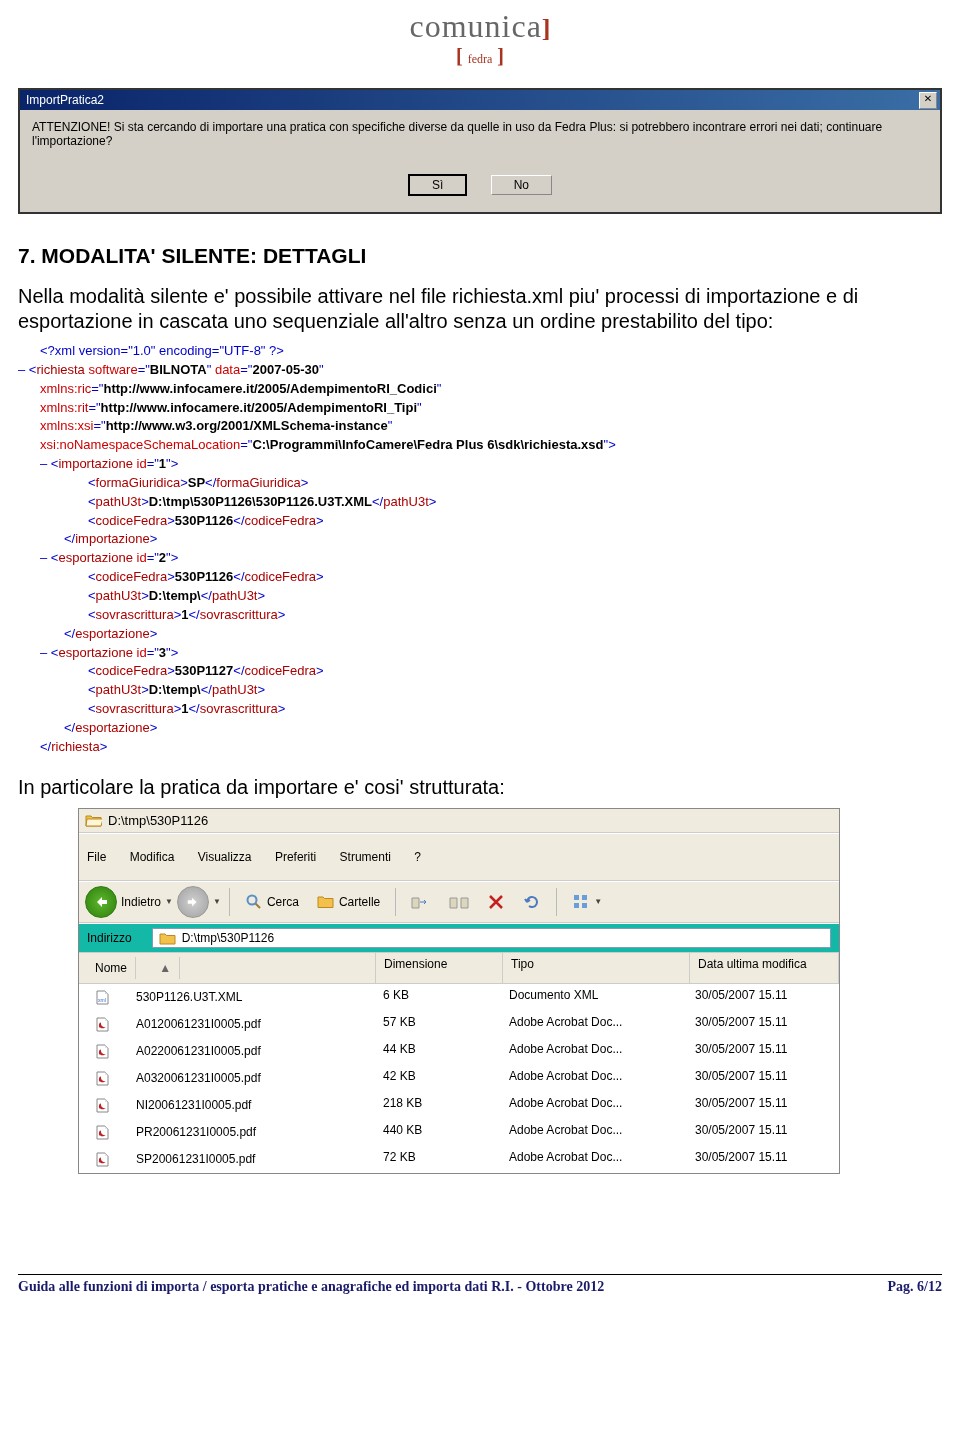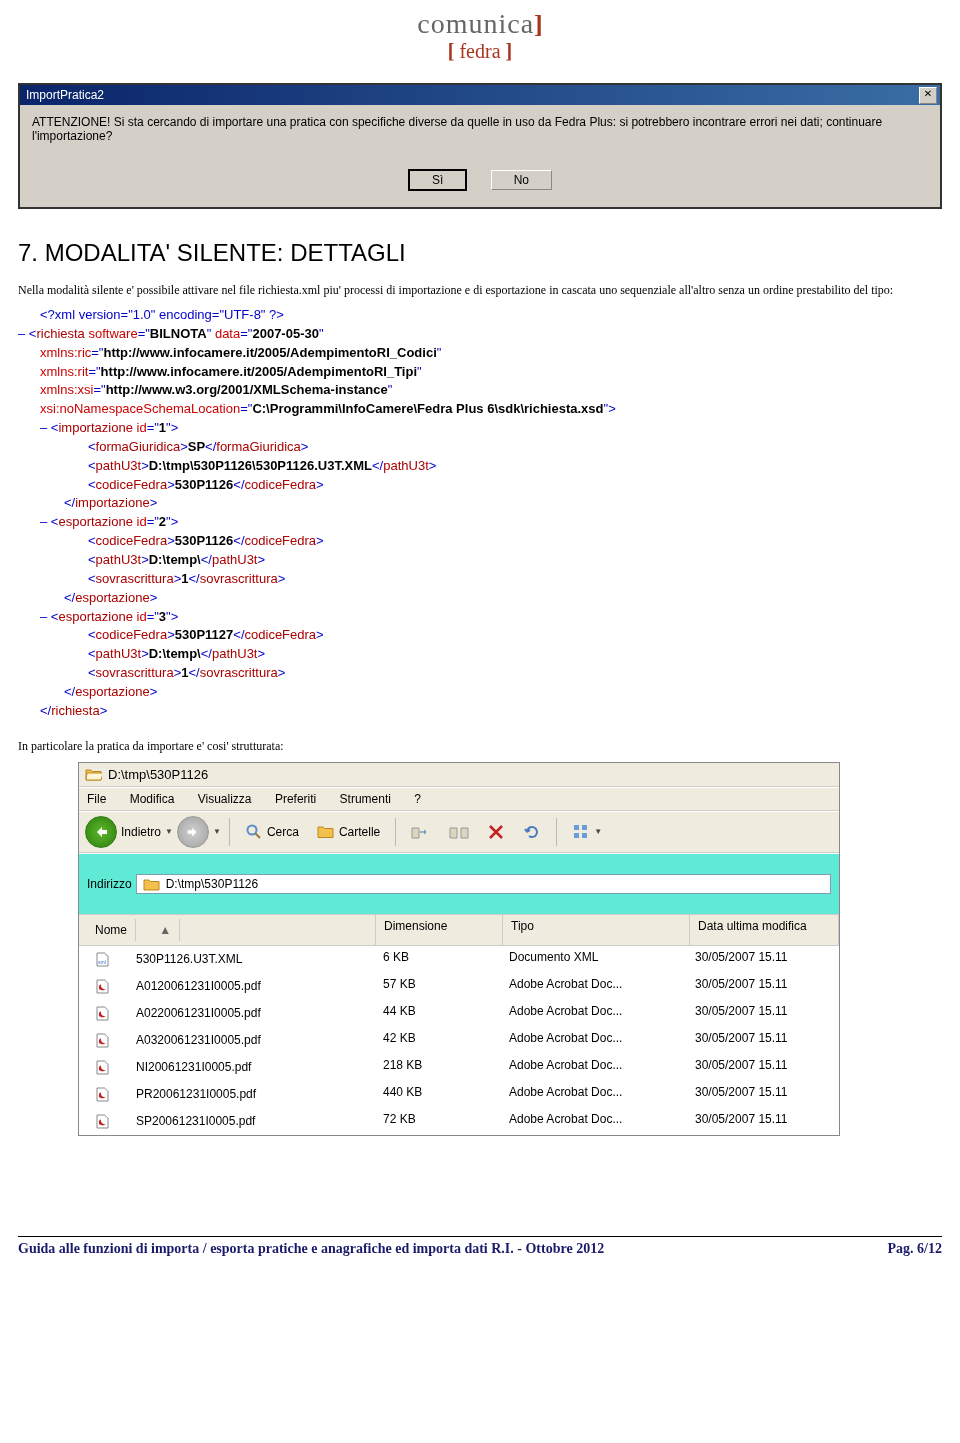--- a/index.html
+++ b/index.html
@@ -1,72 +1,72 @@
 <!DOCTYPE html>
 <html><head>
 <meta charset="utf-8">
 <style>
 body{margin:0;font-family:Arial,Helvetica,sans-serif;font-size:13px;color:#000;background:#fff;width:960px}
 .page{padding:0 18px 10px 18px}
 .logo{text-align:center;padding:8px 0 20px 0}
-.logo-main{font-family:Georgia,serif;font-size:28px;color:#666;letter-spacing:1px}
+.logo-main{font-family:Georgia,serif;font-size:32px;color:#666;letter-spacing:1px}
 .logo-bracket{font-family:Georgia,serif;font-size:26px;color:#a8331e;font-weight:bold}
 .dialog{border:2px solid #333;background:#d4d0c8;margin-bottom:30px}
 .dlg-titlebar{background:linear-gradient(to right,#0a246a,#3a6ea5);color:#fff;padding:3px 6px;font-size:12px;position:relative}
 .dlg-close{position:absolute;right:3px;top:2px;width:16px;height:15px;background:#d4d0c8;border:1px solid #888;border-top-color:#fff;border-left-color:#fff;text-align:center;color:#000;font-size:10px;line-height:12px;font-family:Arial}
 .dlg-body{padding:10px 12px 16px 12px;font-size:12px;color:#000}
 .dlg-buttons{text-align:center;margin-top:26px}
 .dlg-buttons button{font-size:12px;padding:2px 22px;margin:0 10px;background:#d4d0c8;border:1px solid #888;border-top-color:#fff;border-left-color:#fff}
 .dlg-buttons button.default{border:2px solid #000}
-h2{font-family:Arial;font-weight:normal;font-size:24px;margin:10px 0}
-.bodytext{font-family:Liberation Serif, serif;font-size:12px;line-height:1.25;margin:16px 0 8px 0}
+h2{font-family:Arial;font-weight:bold;font-size:21px;margin:10px 0}
+.bodytext{font-family:Liberation Sans, sans-serif;font-size:20px;line-height:1.25;margin:16px 0 8px 0}
 .xml{font-family:Verdana,Arial,sans-serif;font-size:13px;line-height:1.45;margin:6px 0 18px 0}
 .xml .b{color:#0000cc}
 .xml .t{color:#aa0000}
 .xml .a{color:#cc0000}
 .xml .v{color:#000;font-weight:bold}
 .xml .txt{color:#000;font-weight:bold}
 .xml .i1{padding-left:22px;display:block}
 .xml .i2{padding-left:46px;display:block}
 .xml .i3{padding-left:70px;display:block}
 .minus{color:#0000cc}
 .explorer{border:1px solid #888;margin:2px 0 0 60px;width:760px;font-family:Tahoma,Arial,sans-serif;font-size:12px;background:#efebde}
 .exp-title{background:#efebde;padding:4px 8px 4px 6px;font-size:13px;border-bottom:1px solid #ccc;display:flex;align-items:center;gap:6px}
 .folder-icon{display:inline-flex;width:17px;height:14px}
-.exp-menu{background:#efebde;padding:4px 8px;font-size:12px;border-bottom:1px solid #ccc;border-top:1px solid #fff}
+.exp-menu{background:#efebde;padding:16px 8px;font-size:12px;border-bottom:1px solid #ccc;border-top:1px solid #fff}
 .exp-menu span{margin-right:20px}
 .exp-tool{background:#efebde;padding:4px 6px;border-bottom:1px solid #ccc;border-top:1px solid #fff;display:flex;align-items:center;gap:4px}
 .tbtn{display:inline-flex;align-items:center;gap:4px;padding:2px 6px;border:1px solid transparent;border-radius:3px}
 .tbtn.round{width:30px;height:30px;border-radius:50%;justify-content:center;padding:0}
 .tbtn.green{background:radial-gradient(circle,#5cb82c,#2e7d0e);color:#fff;border:1px solid #2e7d0e}
 .tbtn.grey{background:radial-gradient(circle,#d0d0d0,#a0a0a0);border:1px solid #999}
 .sep{width:1px;height:28px;background:#bbb;margin:0 4px}
 .dropdown-arr{font-size:8px;color:#444}
-.exp-addr{background:#5eead4;padding:20px 8px;border-bottom:1px solid #ccc;border-top:1px solid #fff;display:flex;align-items:center;gap:4px}
+.exp-addr{background:#14b8a6;padding:4px 8px;border-bottom:1px solid #ccc;border-top:1px solid #fff;display:flex;align-items:center;gap:20px}
 .addr-box{background:#fff;border:1px solid #7f9db9;padding:2px 6px;flex:1;display:flex;align-items:center;gap:6px}
 .exp-list{background:#fff}
 .exp-hdr{display:flex;background:#efebde;border-bottom:1px solid #ccc}
 .exp-hdr span{padding:4px 8px;border-right:1px solid #ccc;font-size:12px}
 .c-nome{flex:0 0 280px;display:flex;align-items:center;gap:6px}
 .c-dim{flex:0 0 110px;}
 .c-tipo{flex:0 0 170px}
 .c-data{flex:1}
 .exp-row{display:flex;padding:2px 0;font-size:12px}
 .exp-row span{padding:2px 8px}
 .sort-arr{font-size:8px;color:#666}
 .fico{display:inline-flex;width:15px;height:15px;margin-right:4px}
 .footer{border-top:1px solid #000;margin-top:100px;padding-top:4px;font-family:Georgia,serif;font-size:14px;font-weight:bold;color:#1a1a6a;display:flex;justify-content:space-between}
 </style>
 </head>
 <body>
 
 <div class="page">
 <div class="logo">
   <span class="logo-main">comunica</span><span class="logo-bracket">]</span><br>
-  <span class="logo-bracket" style="font-size:20px">[ </span><span style="font-family:Georgia;color:#a8331e;font-size:20px">fedra</span><span class="logo-bracket" style="font-size:20px"> ]</span>
+  <span class="logo-bracket" style="font-size:20px">[ </span><span style="font-family:Georgia;color:#a8331e;font-size:12px">fedra</span><span class="logo-bracket" style="font-size:20px"> ]</span>
 </div>
 
 <div class="dialog">
   <div class="dlg-titlebar">
     <span>ImportPratica2</span>
     <span class="dlg-close">✕</span>
   </div>
   <div class="dlg-body">
     <div>ATTENZIONE! Si sta cercando di importare una pratica con specifiche diverse da quelle in uso da Fedra Plus: si potrebbero incontrare errori nei dati; continuare l'importazione?</div>
     <div class="dlg-buttons">

